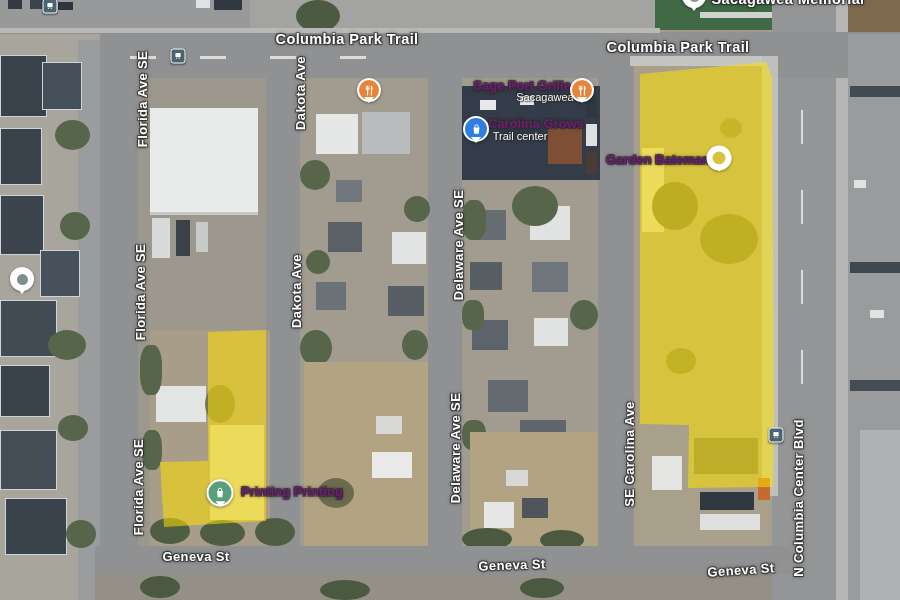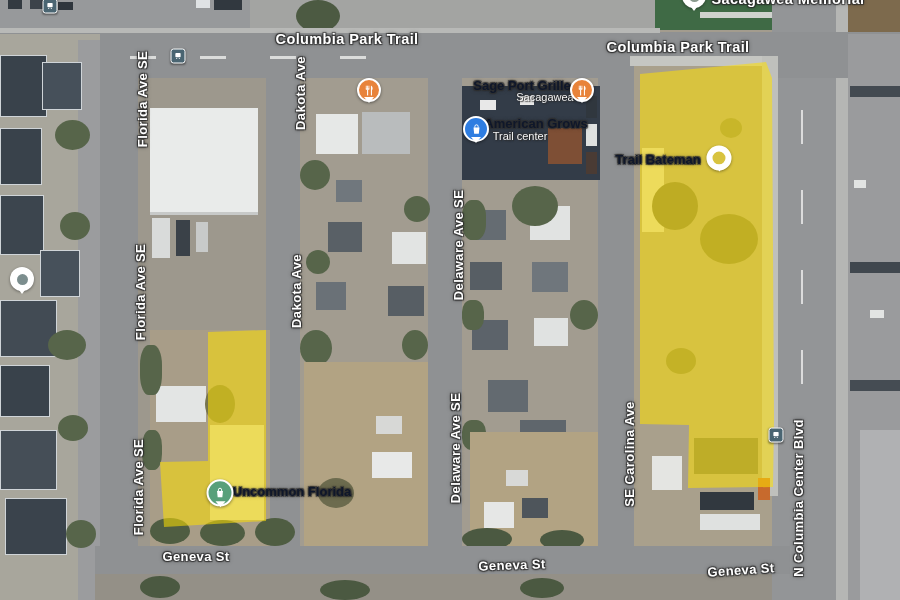--- a/index.html
+++ b/index.html
@@ -9,21 +9,21 @@
   .tree{position:absolute;border-radius:50%;background:#57654a;}
   .hl{position:absolute;left:0;top:0;z-index:30;}
   
   .slabel{position:absolute;z-index:40;color:#fff;font-weight:bold;font-size:13px;letter-spacing:.4px;
       white-space:nowrap;transform:translate(-50%,-50%);
       text-shadow:-1px -1px 1px rgba(40,40,40,.75),1px -1px 1px rgba(40,40,40,.75),
                   -1px 1px 1px rgba(40,40,40,.75),1px 1px 1px rgba(40,40,40,.75),0 0 4px rgba(30,30,30,.6);}
   .v{transform:translate(-50%,-50%) rotate(-90deg);}
   .big{font-size:14.5px;}
   
-  .pname{position:absolute;z-index:40;color:#0f172a;font-weight:bold;font-size:13px;white-space:nowrap;
+  .pname{position:absolute;z-index:40;color:#701a75;font-weight:bold;font-size:13px;white-space:nowrap;
       transform:translate(-50%,-50%);
       text-shadow:-1px -1px 1px rgba(45,45,45,.8),1px -1px 1px rgba(45,45,45,.8),
                   -1px 1px 1px rgba(45,45,45,.8),1px 1px 1px rgba(45,45,45,.8),0 0 4px rgba(30,30,30,.55);}
   .psub{position:absolute;z-index:40;color:#f4f4f4;font-weight:normal;font-size:11px;white-space:nowrap;
       transform:translate(-50%,-50%);
       text-shadow:-1px -1px 1px rgba(45,45,45,.8),1px 1px 1px rgba(45,45,45,.8),0 0 3px rgba(30,30,30,.6);}
   
   .pin{position:absolute;z-index:50;width:20px;height:20px;border-radius:50%;border:2px solid #fff;
       transform:translate(-50%,-58%);display:flex;align-items:center;justify-content:center;
       box-shadow:0 1px 3px rgba(0,0,0,.45);}
@@ -212,24 +212,24 @@
   <span class="slabel v" style="left:455px;top:448px">Delaware Ave SE</span>
   <span class="slabel v" style="left:629px;top:454px">SE Carolina Ave</span>
   <span class="slabel v" style="left:798px;top:498px">N Columbia Center Blvd</span>
   <span class="slabel" style="left:196px;top:556px">Geneva St</span>
   <span class="slabel" style="left:512px;top:565px;transform:translate(-50%,-50%) rotate(-2deg)">Geneva St</span>
   <span class="slabel" style="left:741px;top:570px;transform:translate(-50%,-50%) rotate(-4deg)">Geneva St</span>
   <span class="slabel big" style="left:788px;top:-1px">Sacagawea Memorial</span>
 
   <span class="pname" style="left:522px;top:85px">Sage Port Grille</span>
   <span class="psub" style="left:545px;top:97px">Sacagawea</span>
-  <span class="pname" style="left:536px;top:123px">American Grows</span>
+  <span class="pname" style="left:536px;top:123px">Carolina Grows</span>
   <span class="psub" style="left:520px;top:136px">Trail center</span>
-  <span class="pname" style="left:658px;top:159px">Trail Bateman</span>
-  <span class="pname" style="left:292px;top:491px">Uncommon Florida</span>
+  <span class="pname" style="left:658px;top:159px">Garden Bateman</span>
+  <span class="pname" style="left:292px;top:491px">Printing Printing</span>
 
   <div class="pin" style="left:369px;top:92px;background:#E8833A">
     <svg viewBox="0 0 24 24" fill="#fff">
       <rect x="5.2" y="3" width="1.5" height="6"></rect>
         <rect x="7.7" y="3" width="1.5" height="6"></rect>
         <rect x="10.2" y="3" width="1.5" height="6"></rect>
       <rect x="5.2" y="8" width="6.5" height="2.4"></rect>
         <rect x="7.5" y="10" width="2" height="11"></rect>
       <path d="M15.5 3c2.6 1.6 3.1 6.2 1 8.7V21h-1.9V3z"></path>
     </svg>

